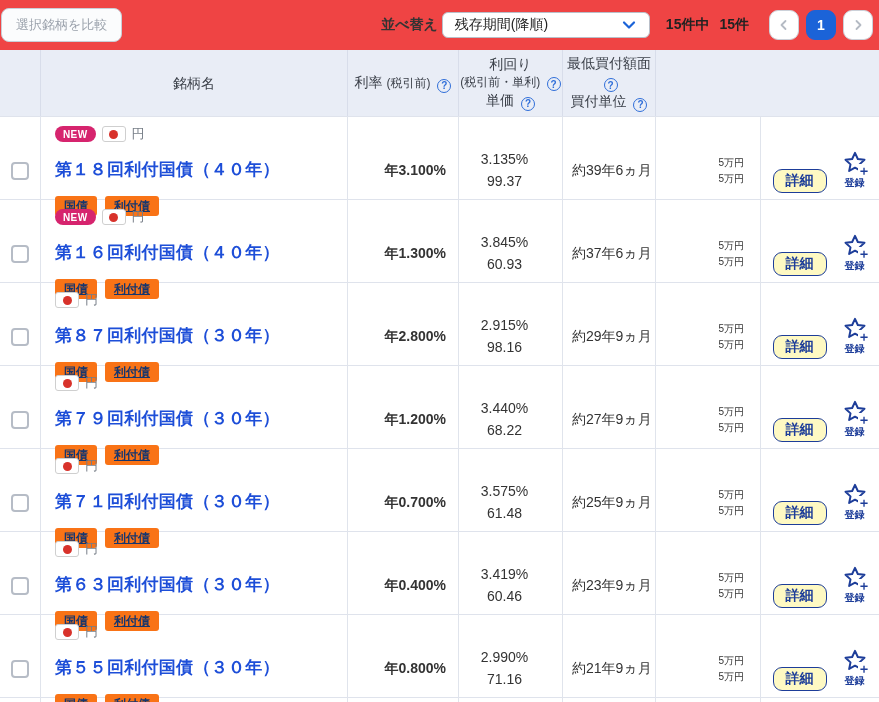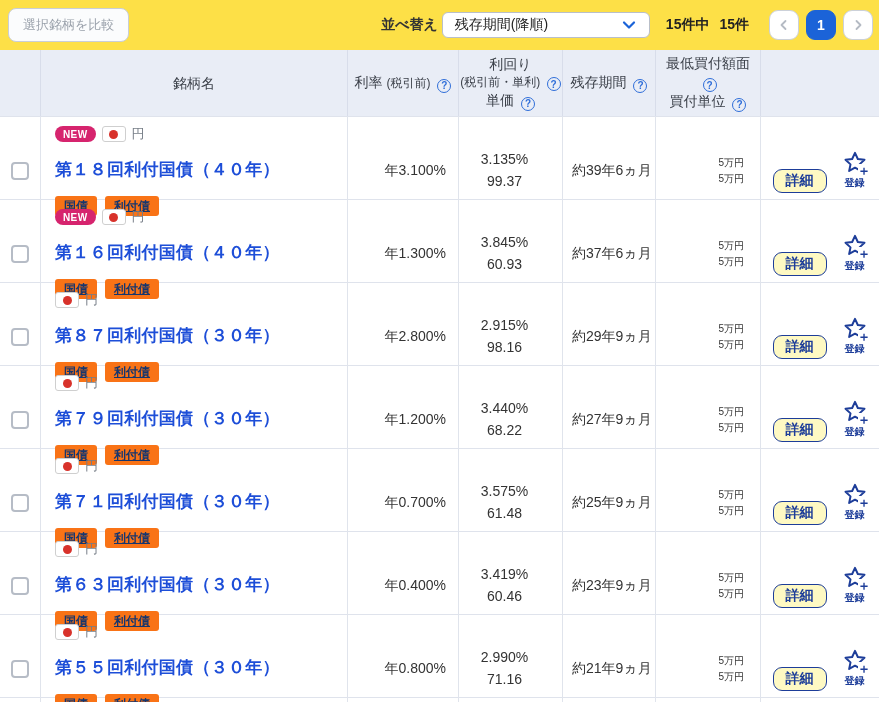--- a/index.html
+++ b/index.html
@@ -1,21 +1,21 @@
 <!DOCTYPE html>
 <html lang="ja"><head>
 <meta charset="utf-8">
 <style>
   * { margin:0; padding:0; box-sizing:border-box; }
   body {
     width:879px; height:702px; overflow:hidden; background:#fff;
     font-family:"Liberation Sans","DejaVu Sans",sans-serif; color:#333;
   }
   
-  .toolbar { height:50px; display:flex; align-items:center; padding:0 6px 0 8px; background:#fde047; }
+  .toolbar { height:50px; display:flex; align-items:center; padding:0 6px 0 1px; background:#ef4444; }
   .compare-btn {
     border:1px solid #c9ced6; background:#fbfcfd; color:#9aa1ab;
     font-size:13px; padding:7px 14px; border-radius:8px; cursor:default;
   }
   .toolbar-right { margin-left:auto; display:flex; align-items:center; }
   .sort-label { font-size:14px; font-weight:700; color:#333; margin-right:4px; }
   .sort-select {
     width:208px; height:26px; border:1px solid #b9bfc9; border-radius:6px;
     display:flex; align-items:center; padding:0 12px; font-size:14px; color:#222;
     cursor:pointer; background:#fff;
@@ -65,21 +65,21 @@
     display:inline-flex; align-items:center; justify-content:center;
   }
   .flag i { width:9px; height:9px; border-radius:50%; background:#d8322b; display:block; }
   .currency { font-size:13px; color:#767d87; }
   .bond-name { color:#1d4ed8; font-weight:700; font-size:17px; cursor:pointer; letter-spacing:.3px; }
   .tag-line { display:flex; gap:8px; }
   .tag {
     background:#f97316; color:#16366e; font-size:12px; font-weight:700;
     padding:3px 9px; border-radius:3px; line-height:1.2;text-decoration:underline;
   }
-  .cell-rate { display:flex; align-items:center; justify-content:flex-end; padding-right:12px; font-size:14px; }
+  .cell-rate { display:flex; align-items:center; justify-content:flex-end; padding-right:12px; font-size:14px;font-weight:bold; }
   .cell-yield { display:flex; flex-direction:column; align-items:center; justify-content:center; padding-right:12px; font-size:14px; line-height:1.55; }
   .cell-period { display:flex; align-items:center; padding-left:9px; font-size:14px; }
   .cell-amount { display:flex; flex-direction:column; align-items:flex-end; justify-content:center; padding-right:16px; font-size:10px; line-height:1.55; }
   .cell-action { display:flex; align-items:center; justify-content:center; gap:15px; }
   .detail-btn {
     border:1.6px solid #1d3d99; color:#1d3d99; background:#fef9c3; font-weight:700; font-size:14px;
     padding:2px 12px; border-radius:9px; cursor:pointer;
     font-family:"Liberation Sans","DejaVu Sans",sans-serif;
     margin-top:21px;
   }
@@ -138,26 +138,20 @@
     </span>
   </div>
   <div class="cell">
     <span>利回り</span>
     <span class="hdr-sub">
       <span>(税引前・単利)</span>
       <span class="qicon">?</span>
     </span>
     <span>
       <span>単価</span>
-      <span class="qicon">?</span>
-    </span>
-  </div>
-  <div class="cell">
-    <span>
-      <span>残存期間</span>
       <span class="qicon">?</span>
     </span>
   </div>
   <div class="cell">
     <span>
       <span>最低買付額面</span>
       <span class="qicon">?</span>
     </span>
     <span>
       <span>買付単位</span>

